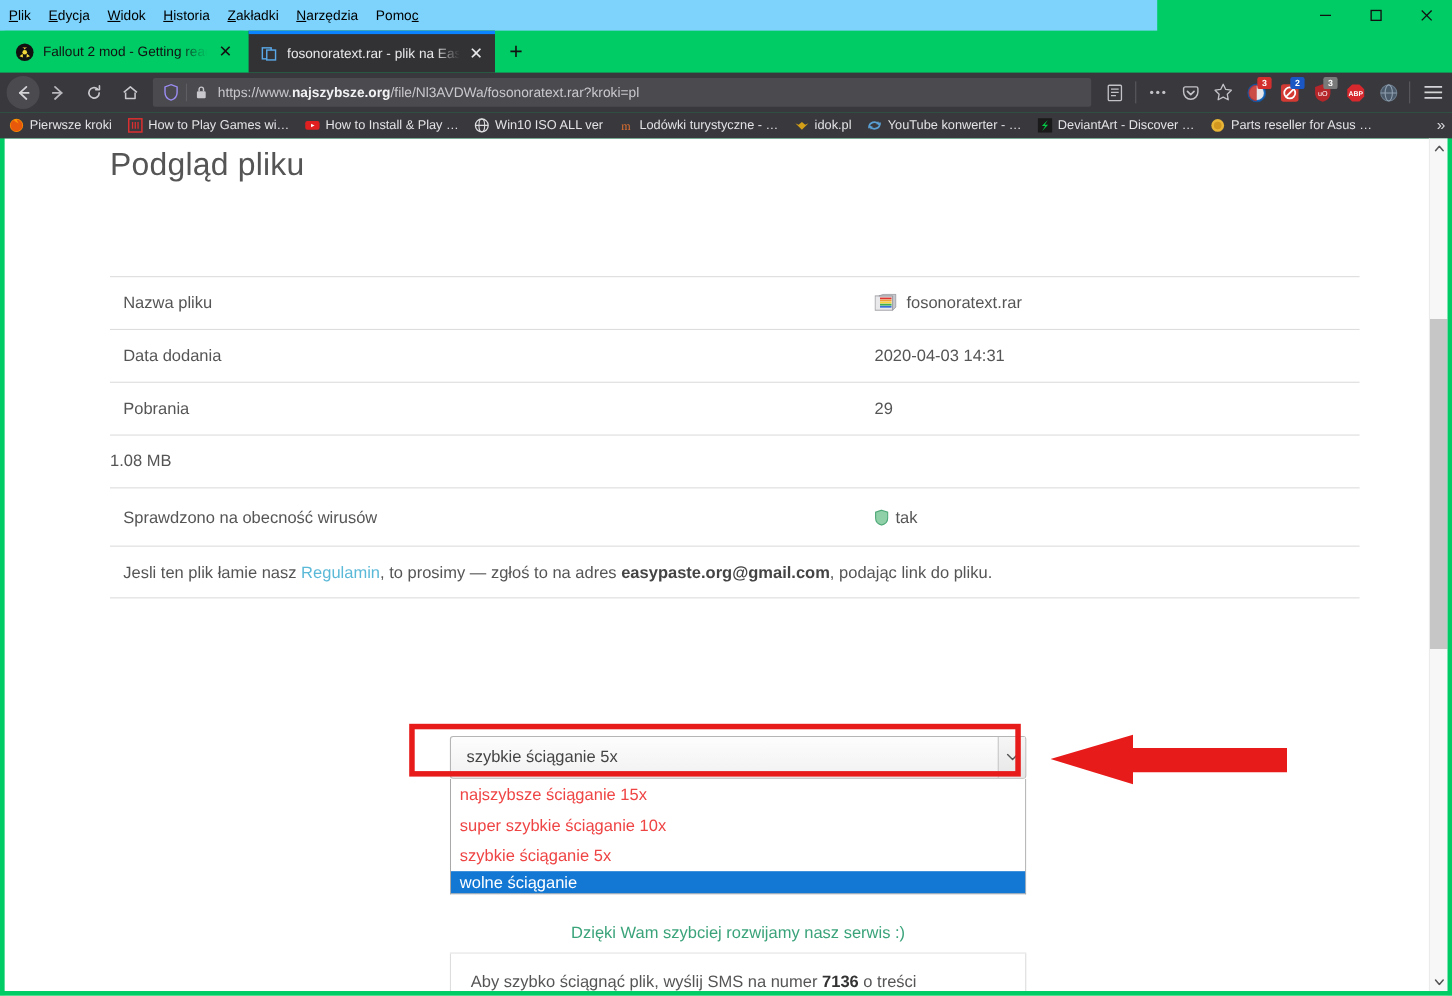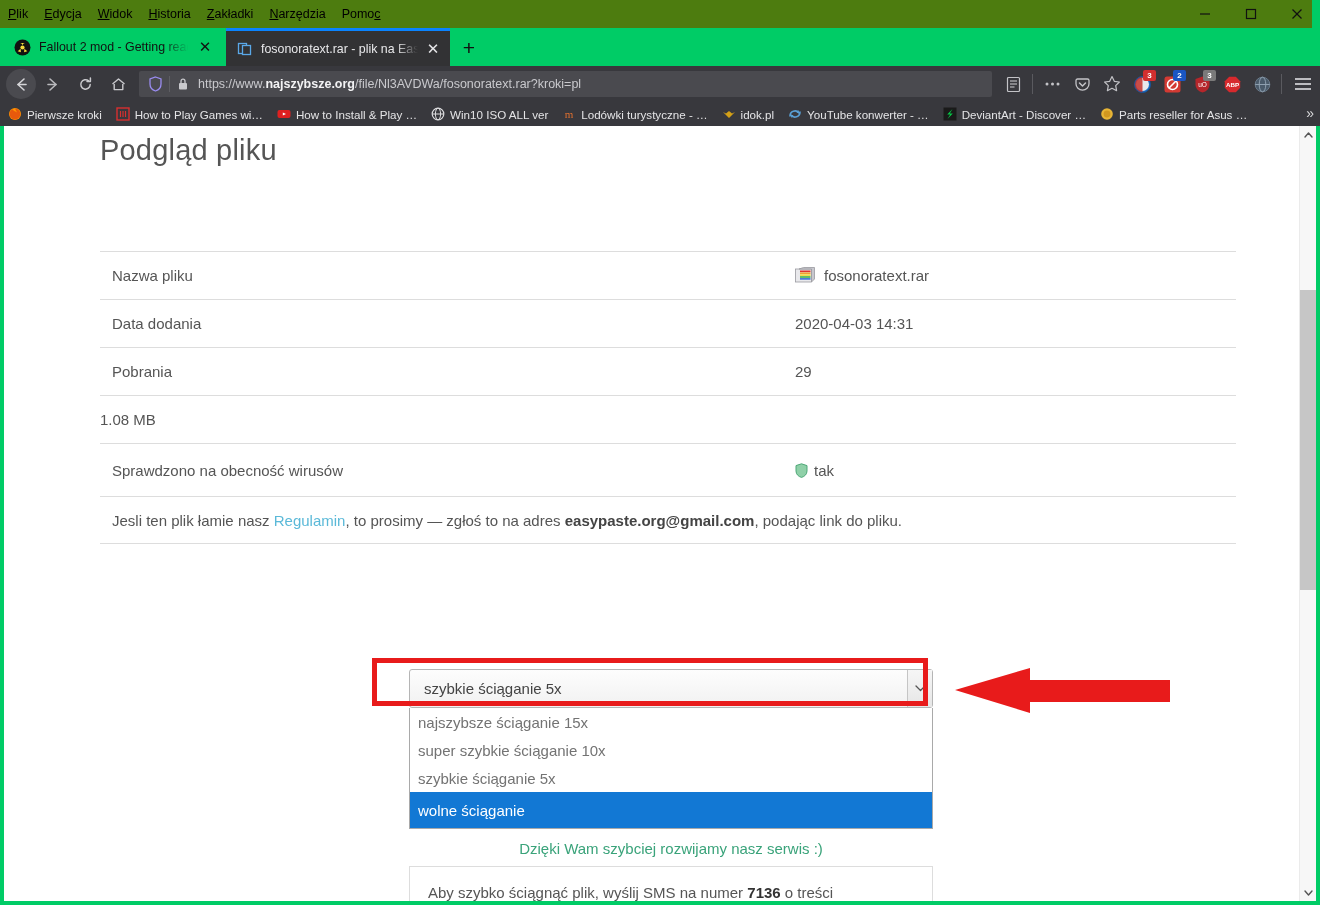--- a/index.html
+++ b/index.html
@@ -5,22 +5,22 @@
   html,body{margin:0;padding:0;}
   body{
     width:1320px;height:905px;overflow:hidden;
     font-family:"Liberation Sans", sans-serif;
     background:#00c853;
   }
   .window{position:relative;width:1320px;height:905px;background:#00cc66;overflow:hidden;}
 
   
   .menubar{
-    position:absolute;left:0;top:0;width:1312px;height:28px;
-    background:#4d7c0f;display:flex;align-items:center;padding-left:8px;box-sizing:border-box;
+    position:absolute;left:0;top:0;width:1052px;height:28px;
+    background:#7dd3fc;display:flex;align-items:center;padding-left:8px;box-sizing:border-box;
   }
   .menubar .mi{
     font-size:12.5px;color:#000;margin-right:16px;cursor:default;
     white-space:nowrap;
   }
   .menubar .mi .u{text-decoration:underline;}
 
   
   .wincontrols{position:absolute;right:0;top:0;height:28px;display:flex;}
   .wincontrols .wc{
@@ -89,21 +89,21 @@
   .badge{
     position:absolute;top:0px;right:1px;min-width:11px;height:11px;border-radius:2px;
     font-size:8px;line-height:11px;text-align:center;color:#fff;font-weight:700;padding:0 1px;
   }
 
   
   .bmbar{
     position:absolute;left:0;top:102px;width:1320px;height:24px;background:#38383d;
     display:flex;align-items:center;padding-left:8px;box-sizing:border-box;overflow:hidden;
   }
-  .bm{display:flex;align-items:center;margin-right:14px;white-space:nowrap;}
+  .bm{display:flex;align-items:flex-start;margin-right:14px;white-space:nowrap;}
   .bm .bmi{width:14px;height:14px;margin-right:5px;flex:0 0 14px;position:relative;}
   .bm .bmt{font-size:11.6px;color:#e4e4e6;}
   .bmchev{position:absolute;right:6px;top:3px;color:#d8d8da;font-size:14px;}
 
   
   .viewport{
     position:absolute;left:4px;top:126px;width:1312px;height:775px;background:#fff;overflow:hidden;
   }
   .content{position:absolute;left:16px;top:0;width:1296px;}
 
@@ -134,21 +134,21 @@
     border:1px solid #b5b5b5;border-radius:3px;
     background:linear-gradient(#fdfdfd,#f1f1f1);
     display:flex;align-items:center;
   }
   .selbox .seltext{font-size:15px;color:#444;padding-left:14px;flex:1 1 auto;}
   .selarrow{
     width:24px;height:37px;border-left:1px solid #c5c5c5;
     background:linear-gradient(#f6f6f6,#e6e6e6);
     display:flex;align-items:center;justify-content:center;color:#555;font-size:10px;
   }
-  .dopt{height:28px;display:flex;align-items:center;padding-left:8px;font-size:15px;color:#737373;box-sizing:border-box;}
+  .dopt{height:28px;display:flex;align-items:center;padding-left:8px;font-size:15px;color:#ef4444;box-sizing:border-box;}
   .dopt.sel{background:#1278d4;color:#fff;}
 
   
   .dropclip{position:absolute;left:0;top:39px;width:524px;height:123px;overflow:hidden;}
   .dropinner{position:absolute;left:0;top:0;width:524px;background:#fff;border:1px solid #a9a9a9;border-top:none;box-sizing:border-box;}
 
   
   .promo{
     position:absolute;left:389px;top:705px;width:524px;height:36px;
     display:flex;align-items:center;justify-content:center;
@@ -518,21 +518,21 @@
                 <path d="M1 1 L5.5 5.5 L10 1" fill="none" stroke="#555" stroke-width="1.3" stroke-linecap="round" stroke-linejoin="round"></path>
               </svg>
           </span>
         </div>
 
         <div class="dropclip">
           <div class="dropinner">
             <div class="dopt">najszybsze ściąganie 15x</div>
             <div class="dopt">super szybkie ściąganie 10x</div>
             <div class="dopt">szybkie ściąganie 5x</div>
-            <div class="dopt sel" style="height:36px">wolne ściąganie</div>
+            <div class="dopt sel" style="height:20px">wolne ściąganie</div>
           </div>
         </div>
       </div>
 
       <div class="promo">Dzięki Wam szybciej rozwijamy nasz serwis :)</div>
 
       <div class="smsbox">
         <p class="smstext"><span>Aby szybko ściągnąć plik, wyślij SMS na numer </span><b>7136</b><span> o treści </span></p>
 
       </div>

